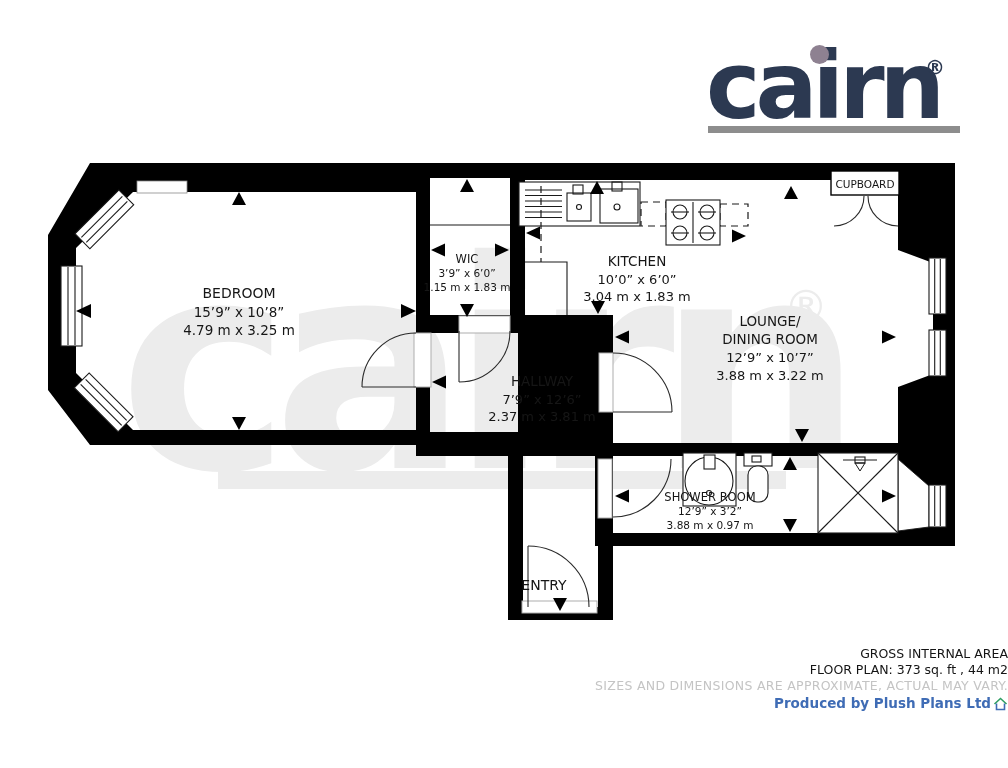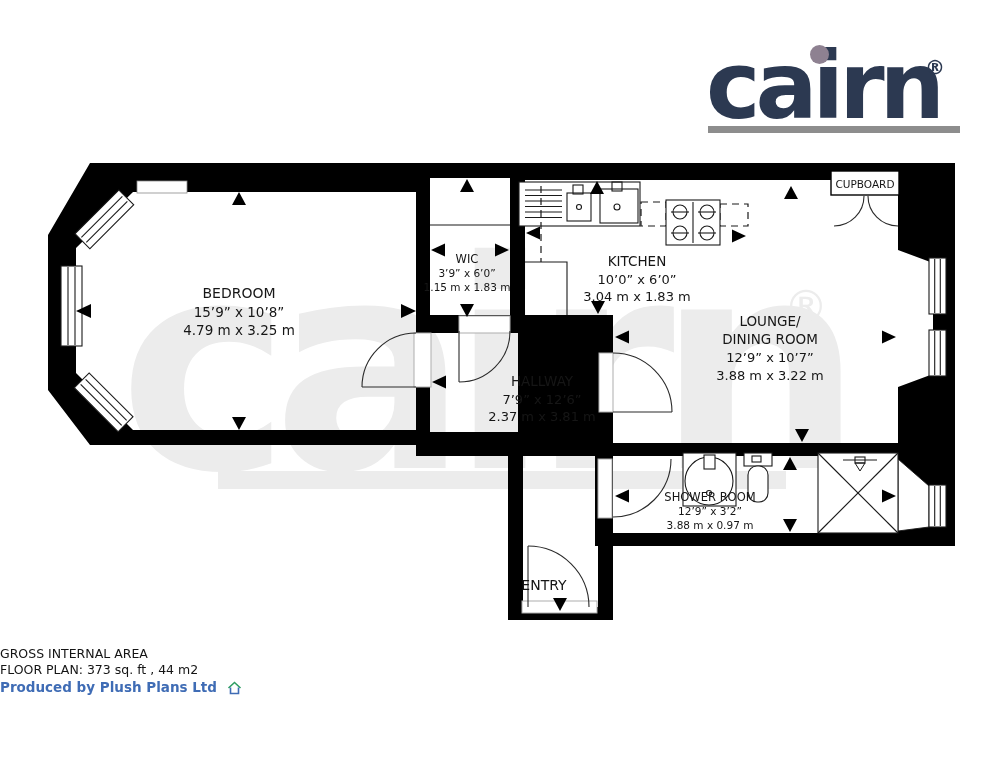--- a/index.html
+++ b/index.html
@@ -29,25 +29,25 @@
   .wall  { fill:#000000; fill-rule:evenodd; }
   .thin  { stroke:#1a1a1a; stroke-width:1.1; fill:none; }
   .thinw { stroke:#1a1a1a; stroke-width:1.1; fill:#ffffff; }
   .arc   { stroke:#2a2a2a; stroke-width:1.1; fill:none; }
   .thr   { fill:#ffffff; stroke:#adadad; stroke-width:1; }
   .dash  { stroke:#1a1a1a; stroke-width:1.2; fill:none; stroke-dasharray:7 5; }
   .arrow { fill:#000000; }
   .wm    { fill:#ececec; }
 
   
-  .footer { position:absolute; top:646px; left:0; width:1008px; text-align:left; }
+  .footer { position:absolute; top:646px; left:0; width:1008px; text-align:right; }
   .footer .l1, .footer .l2 { font-size:12.5px; line-height:16px; color:#141414; }
   .footer .l3 { font-size:12.5px; line-height:16px; color:#c4c4c4; letter-spacing:.3px; }
   .footer .l4 { font-size:13.5px; line-height:19px; color:#3f6cb5; font-weight:600; }
-  .footer .l4 .credit-row { display:inline-flex; align-items:center; gap:10px; }
+  .footer .l4 .credit-row { display:inline-flex; align-items:center; gap:2px; }
 </style>
 </head>
 <body>
 
 <div class="logo">
   <div class="logo-text">cairn</div>
   <div class="logo-dot"></div>
   <div class="logo-reg">®</div>
   <div class="logo-bar"></div>
 </div>
@@ -258,20 +258,21 @@
     <text x="710" y="501" class="fs115">SHOWER ROOM</text>
     <text x="710" y="515" class="fs105">12’9” x 3’2”</text>
     <text x="710" y="529" class="fs105">3.88 m x 0.97 m</text>
   </g>
   <text x="544" y="590" class="fs14">ENTRY</text>
 </svg>
 
 <div class="footer">
   <div class="l1">GROSS INTERNAL AREA</div>
   <div class="l2">FLOOR PLAN: 373 sq. ft , 44 m2</div>
+  <div class="l3">SIZES AND DIMENSIONS ARE APPROXIMATE, ACTUAL MAY VARY.</div>
   <div class="l4">
     <span class="credit-row">
       <span>Produced by Plush Plans Ltd</span>
       <svg width="15" height="14" viewBox="0 0 15 14">
         <path d="M1.5 7 L7.5 1.5 L13.5 7" fill="none" stroke="#2f9e63" stroke-width="1.6"></path>
         <path d="M3.5 6.5 V12.5 H11.5 V6.5" fill="none" stroke="#3f6cb5" stroke-width="1.6"></path>
       </svg>
     </span>
   </div>
 </div>

